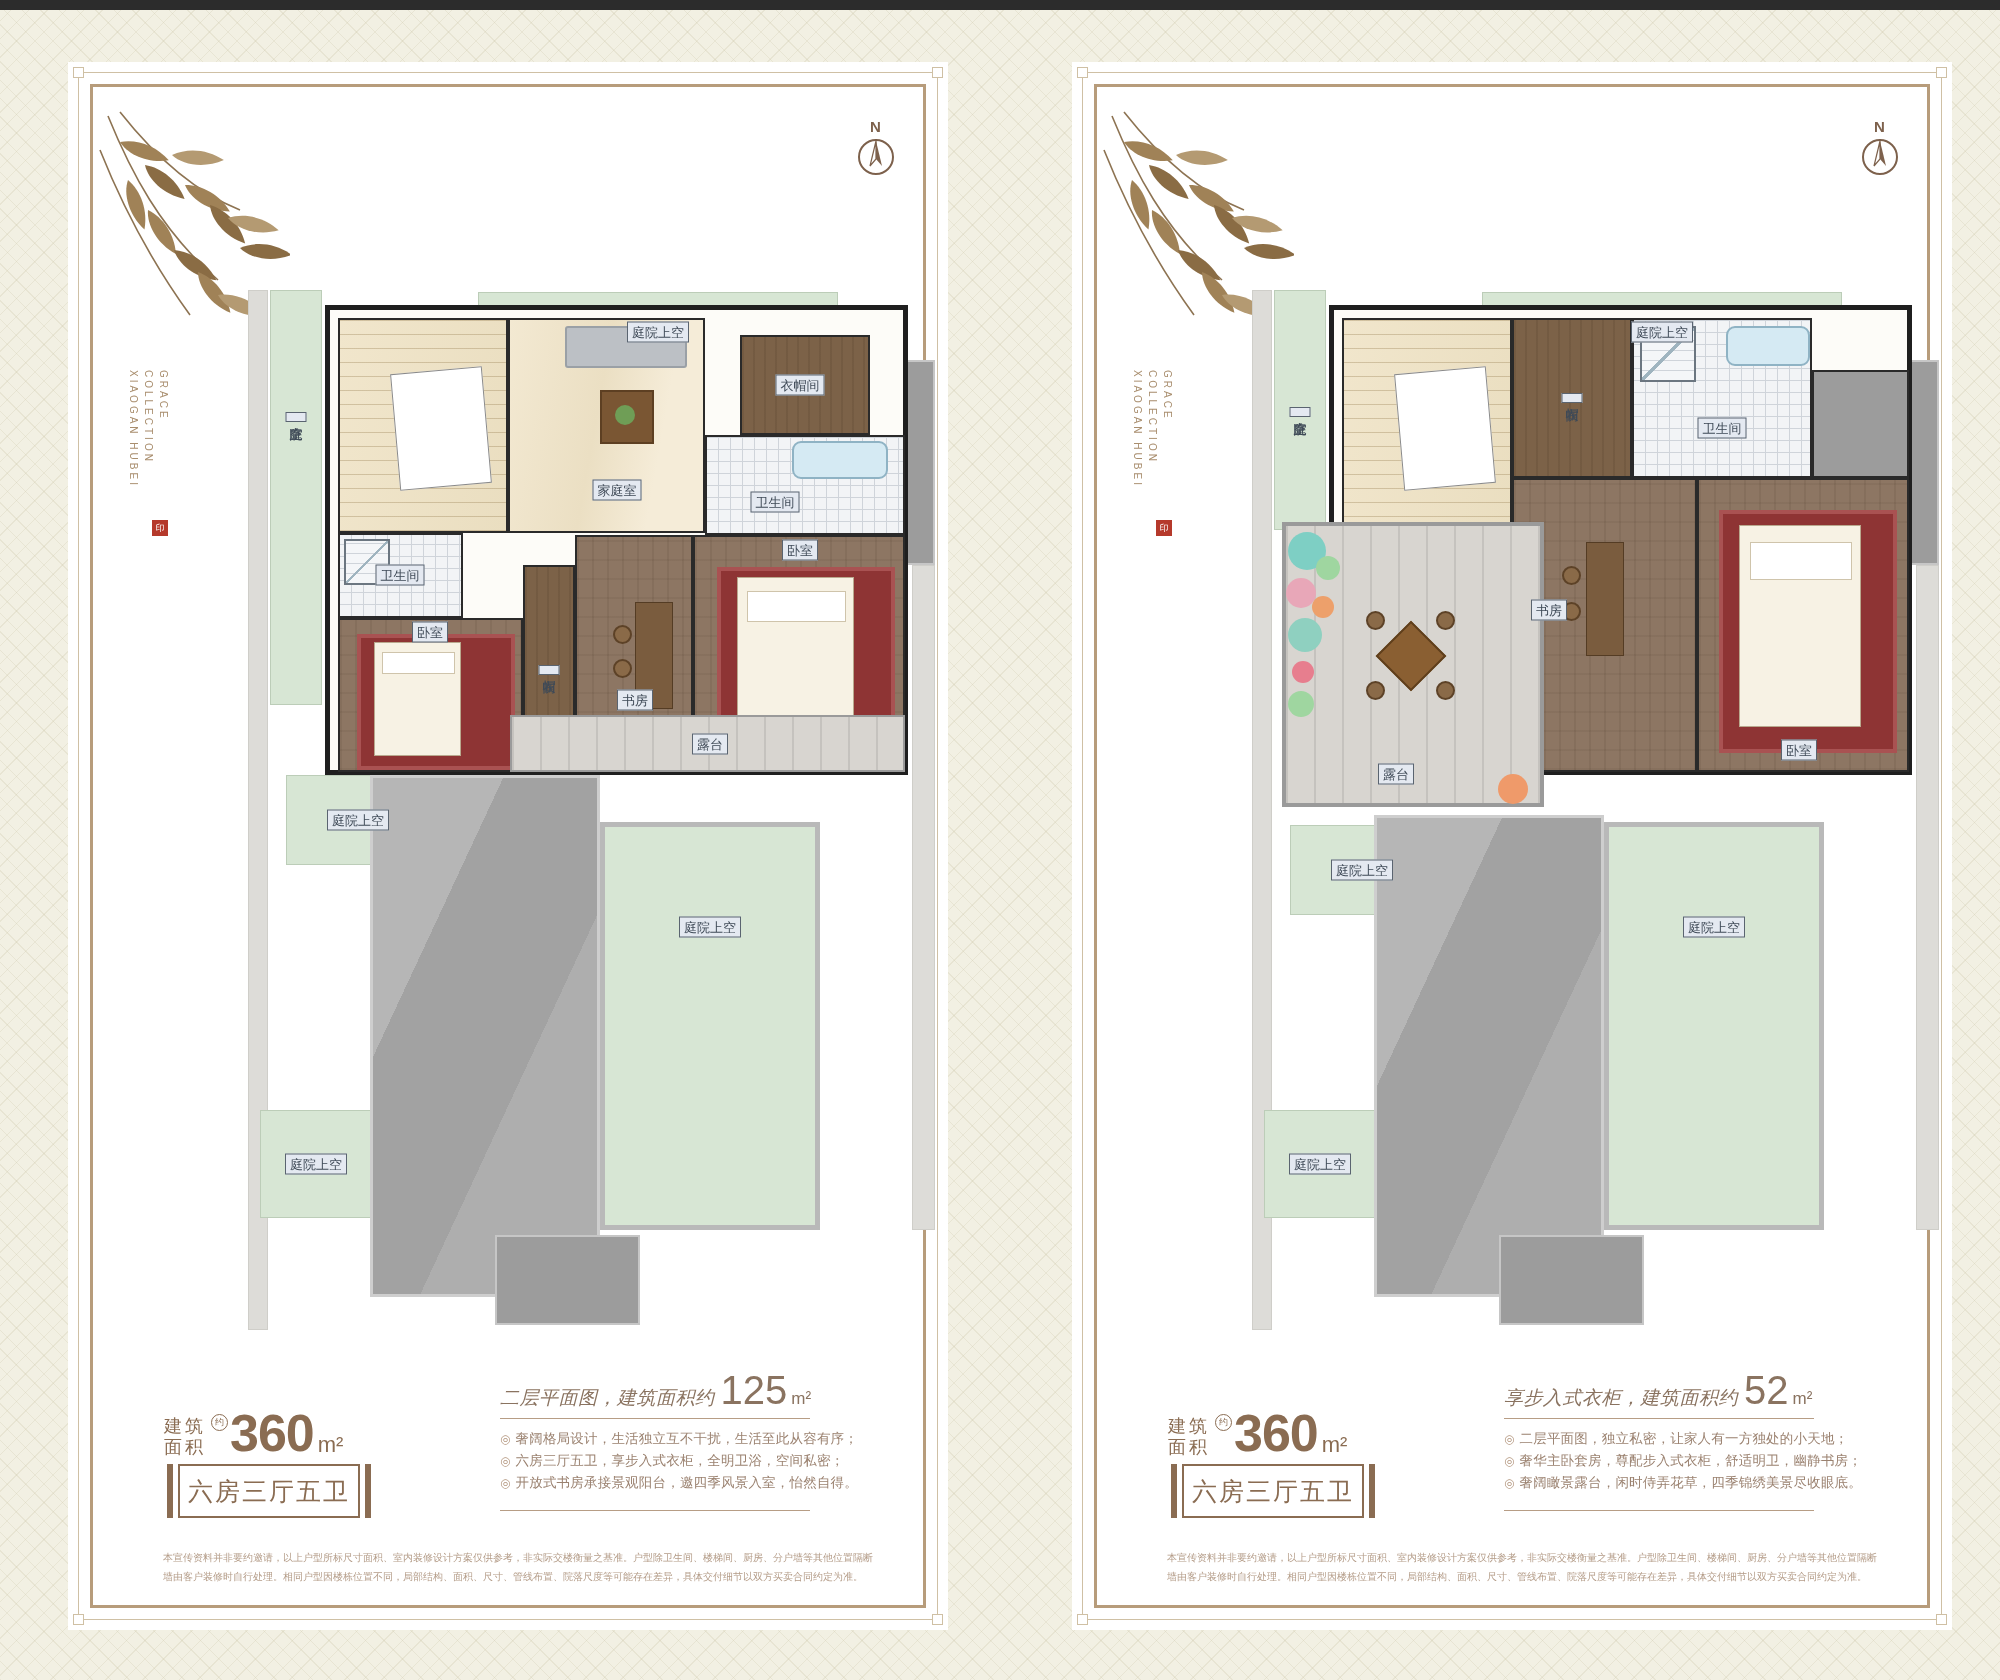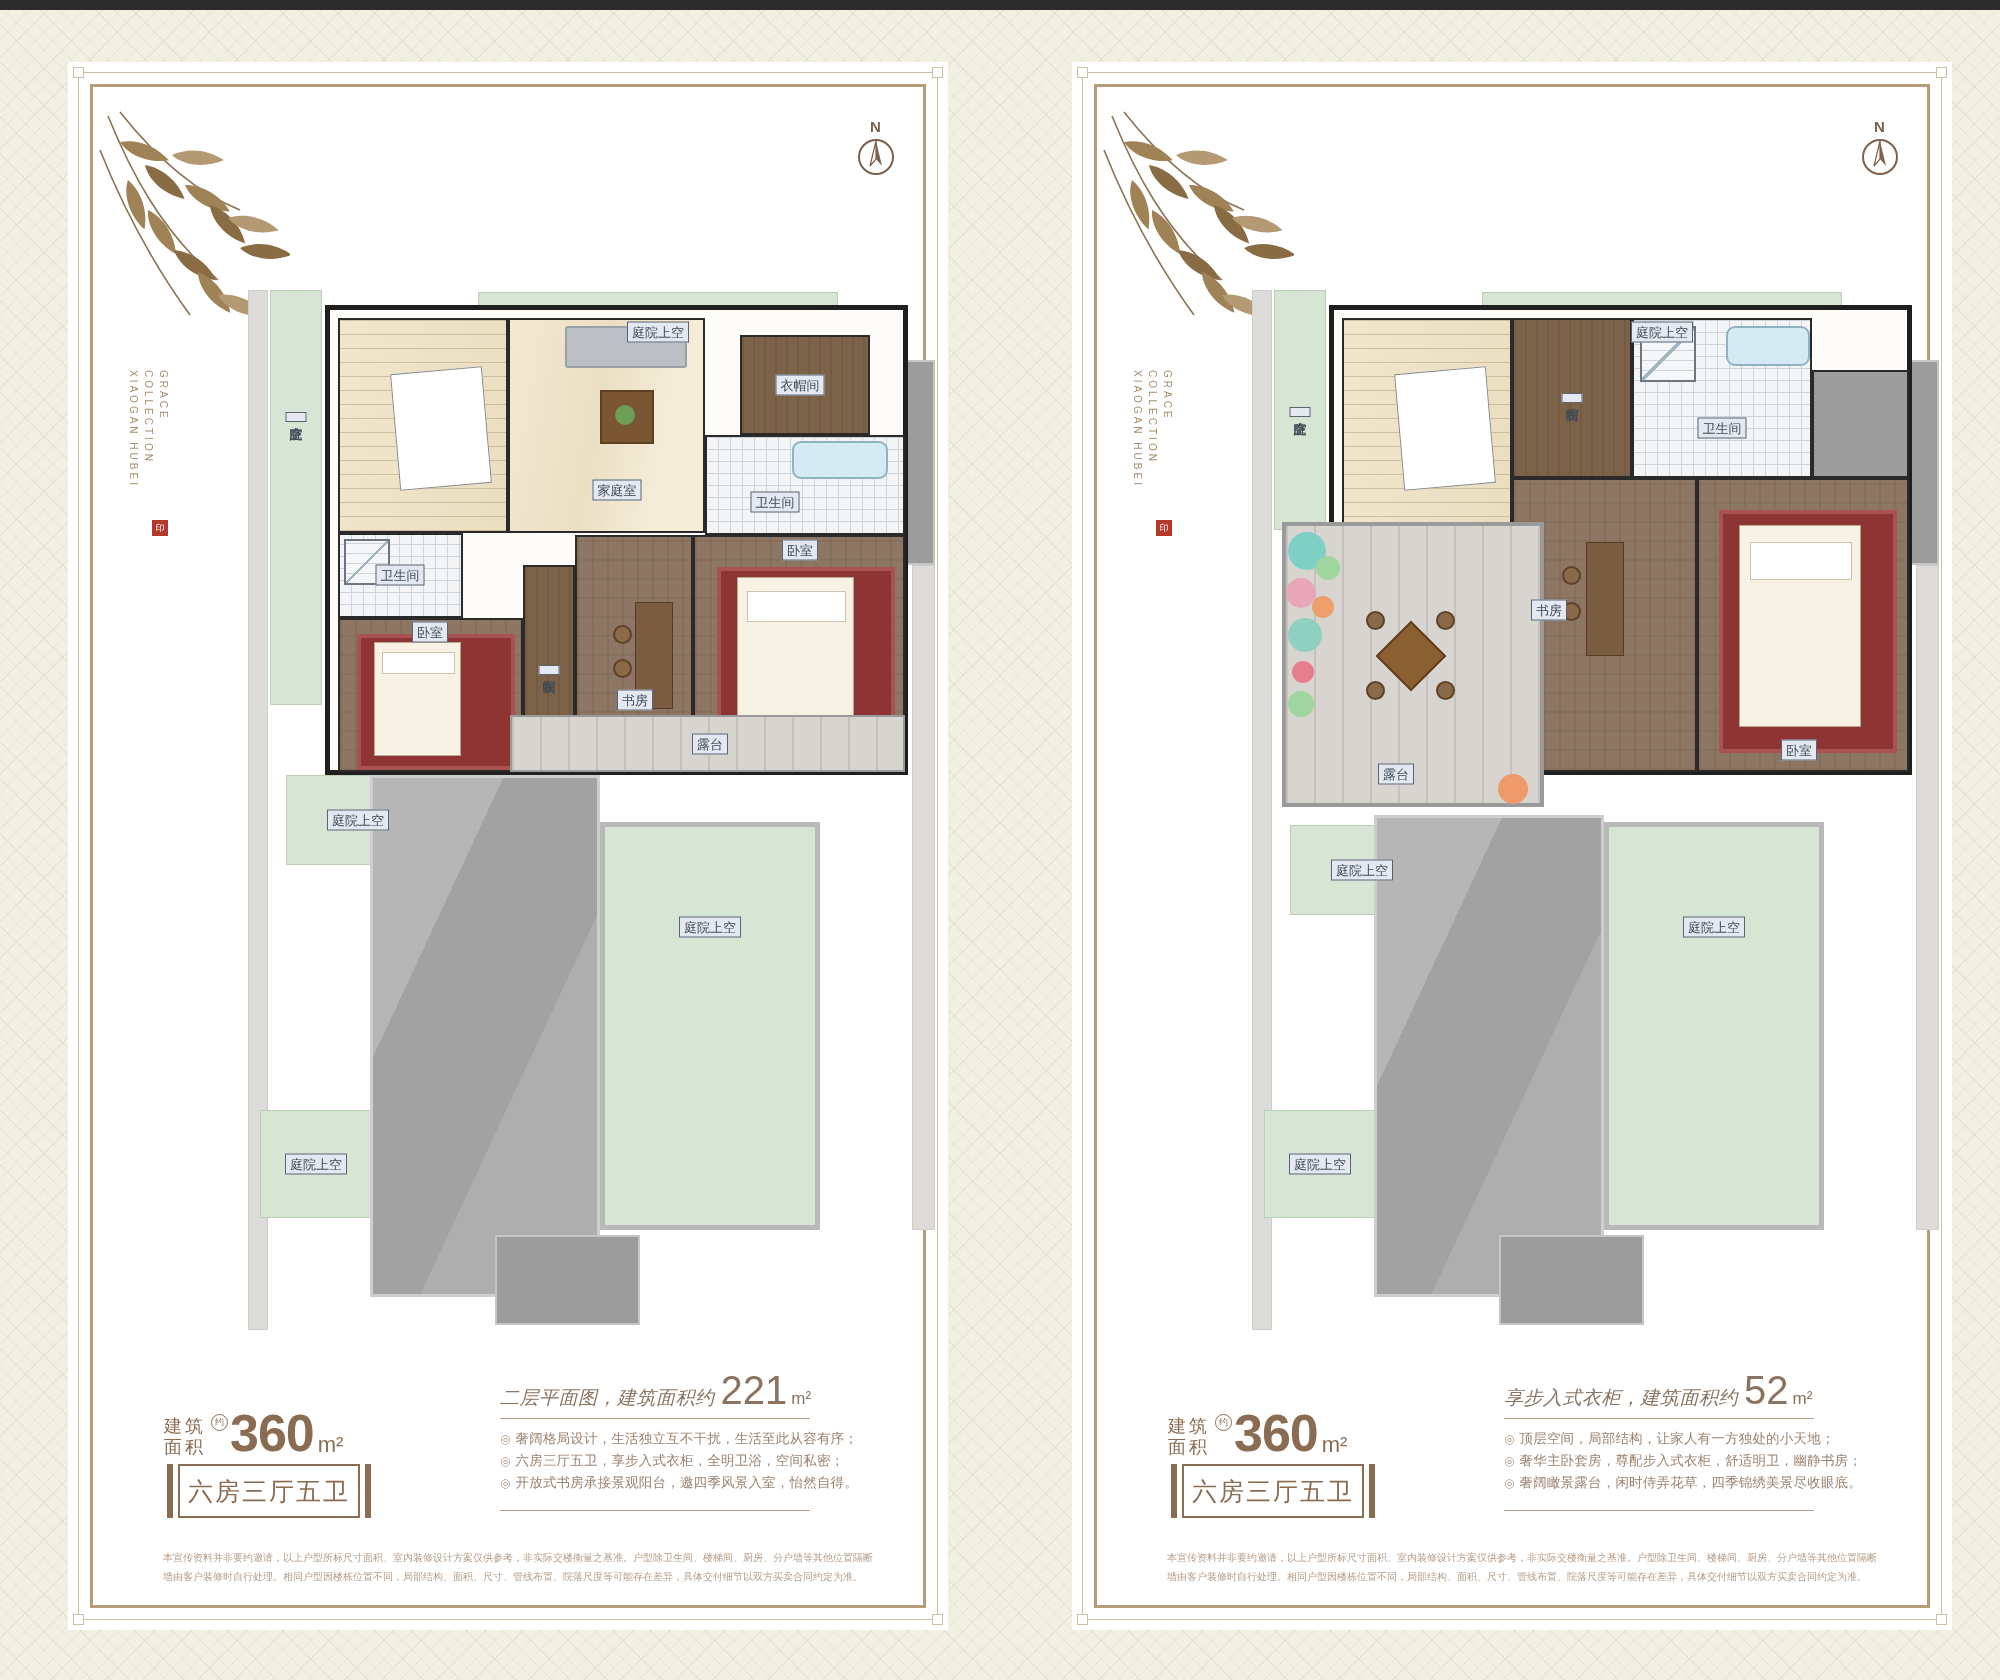--- a/index.html
+++ b/index.html
@@ -211,21 +211,21 @@
         <div class="bed" style="left:34px;top:22px;width:85px;height:112px;"></div>
       </div>
       <div class="chip" style="left:100px;top:322px;">卧室</div>
       <div class="room plank" style="left:180px;top:405px;width:395px;height:57px;border-width:2px;"></div>
       <div class="chip" style="left:380px;top:434px;">露台</div>
     </div>
   </div>
 
   <div class="title-row">
     <span class="title-prefix">二层平面图，建筑面积约</span>
-    <span class="title-value">221</span>
+    <span class="title-value">125</span>
     <span class="title-unit">m²</span>
   </div>
   <div class="hr" style="top:1356px;"></div>
   <div class="bullets">
     <div class="bullet">
       <span class="mk">◎</span>
       <span class="tx">奢阔格局设计，生活独立互不干扰，生活至此从容有序；</span>
     </div>
     <div class="bullet">
       <span class="mk">◎</span>
@@ -366,21 +366,21 @@
 
   <div class="title-row">
     <span class="title-prefix">享步入式衣柜，建筑面积约</span>
     <span class="title-value">52</span>
     <span class="title-unit">m²</span>
   </div>
   <div class="hr" style="top:1356px;"></div>
   <div class="bullets">
     <div class="bullet">
       <span class="mk">◎</span>
-      <span class="tx">顶层空间，局部结构，让家人有一方独处的小天地；</span>
+      <span class="tx">二层平面图，独立私密，让家人有一方独处的小天地；</span>
     </div>
     <div class="bullet">
       <span class="mk">◎</span>
       <span class="tx">奢华主卧套房，尊配步入式衣柜，舒适明卫，幽静书房；</span>
     </div>
     <div class="bullet">
       <span class="mk">◎</span>
       <span class="tx">奢阔瞰景露台，闲时侍弄花草，四季锦绣美景尽收眼底。</span>
     </div>
   </div>

